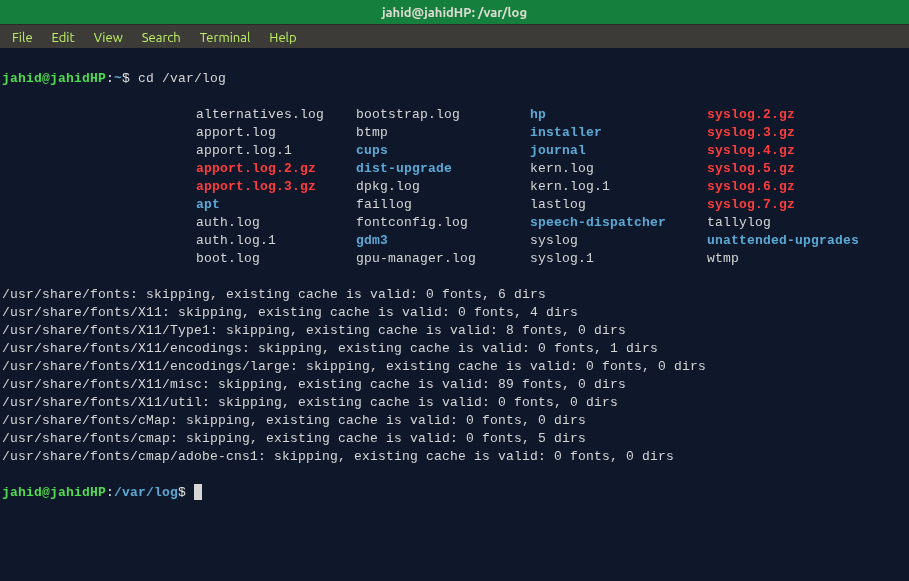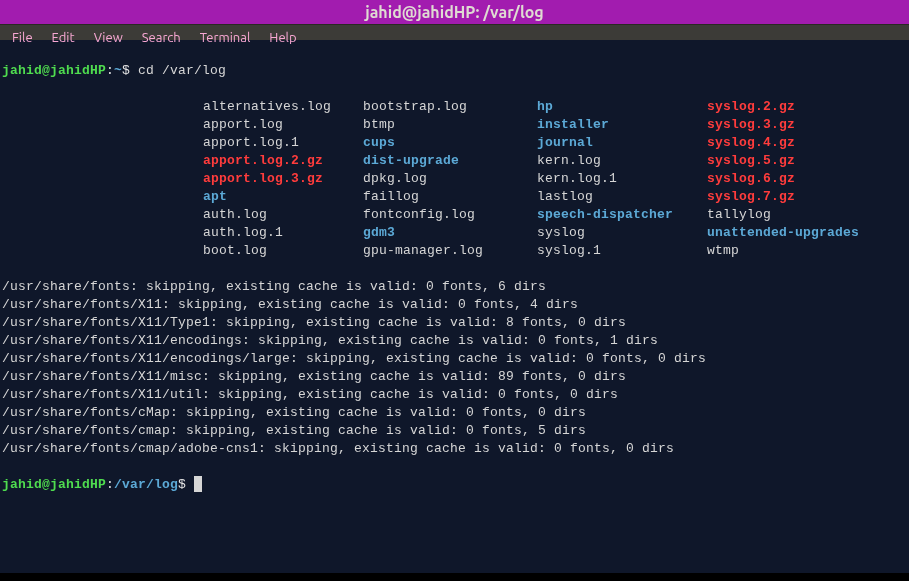--- a/index.html
+++ b/index.html
@@ -5,35 +5,35 @@
     * { margin: 0; padding: 0; box-sizing: border-box; }
     body {
       font-family: "Liberation Mono", "DejaVu Sans Mono", Consolas, monospace;
       font-size: 13px;
       background: #000;
       width: 909px;
       height: 581px;
       overflow: hidden;
     }
     .titlebar {
-      background: #a21caf;
+      background: #15803d;
       color: #dfdbd2;
       font-family: Ubuntu, "Segoe UI", sans-serif;
-      font-size: 16px;
+      font-size: 13px;
       font-weight: 600;
       height: 24px;
       line-height: 24px;
       text-align: center;
     }
     .menubar {
       background: #3c3b37;
-      color: #f9a8d4;
+      color: #bef264;
       font-family: Ubuntu, "Segoe UI", sans-serif;
       font-size: 13px;
-      height: 16px;
+      height: 24px;
       line-height: 24px;
       padding: 0 4px;
       border-top: 1px solid #2a2925;
     }
     .menubar span {
       display: inline-block;
       padding: 0 8px;
       cursor: pointer;
     }
     .term {
@@ -50,21 +50,21 @@
     .path { color: #5ca9d6; font-weight: bold; }
     .sym { color: #e6e6e6; }
     .blue { color: #5ca9d6; font-weight: bold; }
     .red { color: #ff3c3c; font-weight: bold; }
     .highlight { background: #d6d6d6; color: #000033; }
     .row { display: flex; justify-content: flex-end; }
     .col { display: inline-block; }
     .c1 { width: 160px; }
     .c2 { width: 158px; }
     .c3 { width: 170px; margin-left: 16px; }
-    .c4 { width: 200px; }
+    .c4 { width: 200px; margin-left: 7px; }
     .cursor { display: inline-block; width: 8px; height: 16px; background: #d6d6d6; vertical-align: text-bottom; }
   </style>
 </head>
 <body>
 
 <div class="titlebar">jahid@jahidHP: /var/log</div>
 
 <div class="menubar">
   <span>File</span>
   <span>Edit</span>

